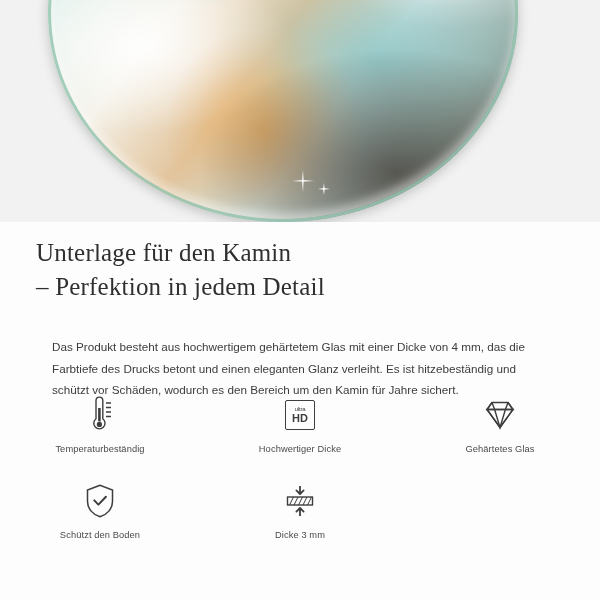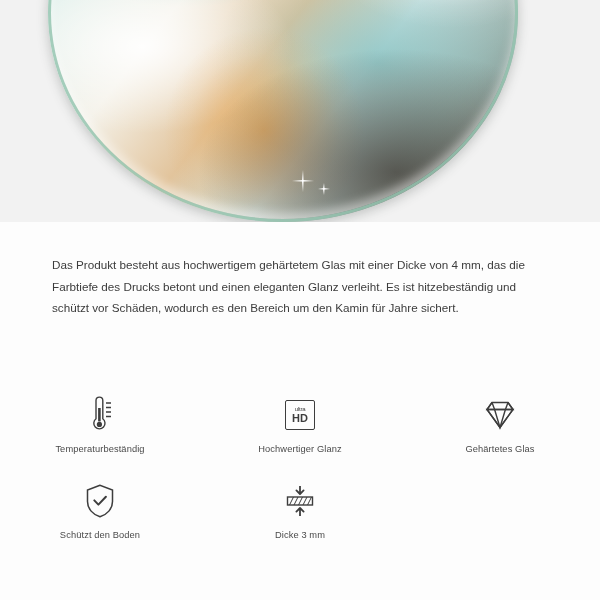--- a/index.html
+++ b/index.html
@@ -157,20 +157,24 @@
 <div class="page">
 
   <div class="hero">
     <div class="hero-plate"></div>
     <div class="hero-plate-edge"></div>
     <div class="hero-glint glint-1"></div>
     <div class="hero-glint glint-2"></div>
   </div>
 
   <div class="content">
+    <h1 class="headline">
+      <span>Unterlage für den Kamin</span>
+      <span class="line2">– Perfektion in jedem Detail</span>
+    </h1>
     <p class="paragraph">Das Produkt besteht aus hochwertigem gehärtetem Glas mit einer Dicke von 4 mm, das die Farbtiefe des Drucks betont und einen eleganten Glanz verleiht. Es ist hitzebeständig und schützt vor Schäden, wodurch es den Bereich um den Kamin für Jahre sichert.</p>
   </div>
 
   <div class="features">
 
     <div class="feature">
       <div class="feature-icon">
         <svg width="40" height="42" viewBox="0 0 40 42" fill="none" stroke="#3d3d3d" stroke-width="1.4">
           <path d="M16 6.5a3.4 3.4 0 0 1 6.8 0v18.3a5.6 5.6 0 1 1-6.8 0z"></path>
           <path d="M19.4 14v13.4" stroke-width="2.6"></path>
@@ -181,21 +185,21 @@
       <div class="feature-label">Temperaturbeständig</div>
     </div>
 
     <div class="feature">
       <div class="feature-icon">
         <div class="ultrahd">
           <div class="u1">ultra</div>
           <div class="u2">HD</div>
         </div>
       </div>
-      <div class="feature-label">Hochwertiger Glanz</div>
+      <div class="feature-label">Hochwertiger Dicke</div>
     </div>
 
     <div class="feature">
       <div class="feature-icon">
         <svg width="40" height="34" viewBox="0 0 40 34" fill="none" stroke="#3d3d3d" stroke-width="1.4">
           <path d="M7 11.5h26L20 29.5z"></path>
           <path d="M12 4.5h16l5 7H7z"></path>
           <path d="M12 4.5l-5 7 13 18 13-18-5-7"></path>
           <path d="M14.6 11.5 20 29.5l5.4-18"></path>
           <path d="M12 4.5l2.6 7M28 4.5l-2.6 7"></path>

